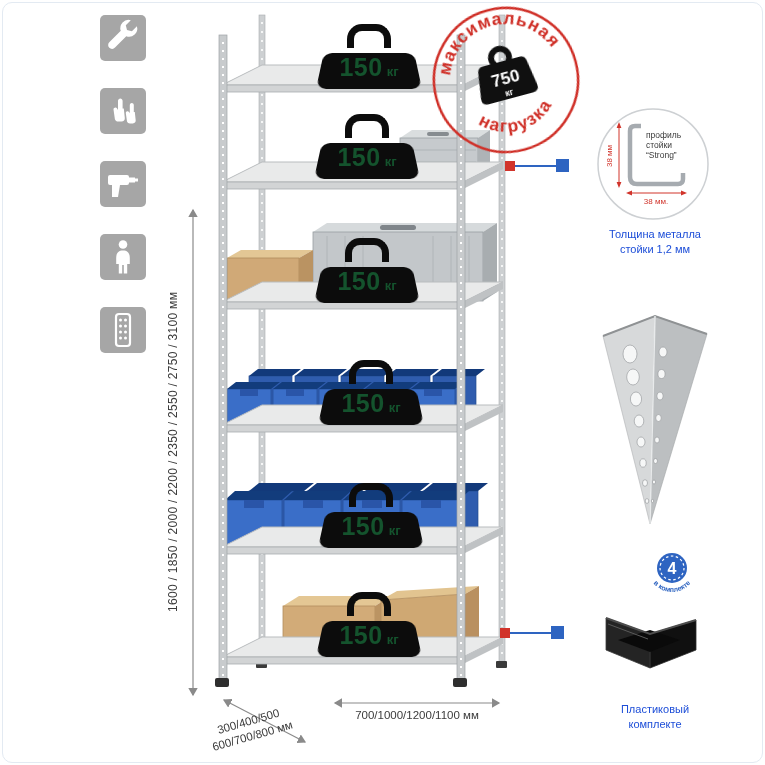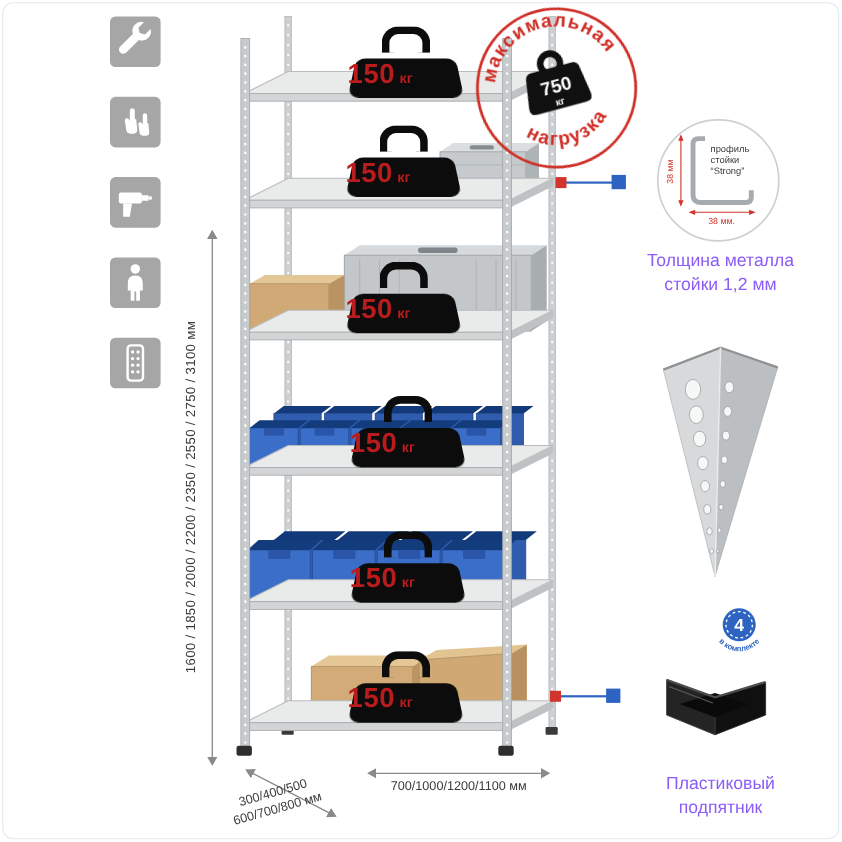--- a/index.html
+++ b/index.html
@@ -15,28 +15,28 @@
     display:flex; align-items:center; justify-content:center;
   }
 
   
   .weight { position:absolute; width:106px; z-index:5; }
   .w-handle { width:30px; height:17px; border:7px solid #0c0c0c; border-bottom:none;
               border-radius:15px 15px 0 0; margin:0 auto -3px; }
   .w-body { position:relative; height:44px; }
   .w-body::before { content:""; position:absolute; inset:0; background:#0c0c0c; border-radius:10px;
               transform:perspective(75px) rotateX(17deg); transform-origin:50% 100%; }
-  .w-text { position:relative; line-height:44px; color:#b91c1c; z-index:1; }
+  .w-text { position:relative; text-align:center; line-height:44px; color:#14532d; z-index:1; }
   .w-val { font-size:25px; font-weight:bold; letter-spacing:.5px; }
   .w-unit { font-size:13px; font-weight:bold; margin-left:4px; }
 
   .stamp { position:absolute; left:430px; top:4px; width:152px; height:152px; transform:rotate(-15deg); z-index:6; }
 
   .caption { position:absolute; text-align:center; white-space:pre-line;
-             font-size:16px; color:#8b5cf6; line-height:1.35; }
+             font-size:11px; color:#1d4ed8; line-height:1.35; }
 
   .sq-red  { position:absolute; width:10px; height:10px; background:#d1342b; z-index:4; }
   .sq-blue { position:absolute; width:13px; height:13px; background:#2e64c1; z-index:4; }
   .conn    { position:absolute; height:2px; background:#2e64c1; z-index:3; }
 
   .dim-text { position:absolute; font-size:11.5px; color:#3b3b3b; text-align:center;
               white-space:pre-line; line-height:1.3; }
   .vtext { position:absolute; writing-mode:vertical-rl; transform:rotate(180deg);
            display:flex; align-items:center; justify-content:center;
            font-size:12px; color:#3b3b3b; letter-spacing:.3px; }
@@ -388,21 +388,21 @@
       <path id="arkB4" d="M 21.2 40 A 24 24 0 0 0 62.8 40"></path>
     </defs>
   <circle cx="42" cy="28" r="15" fill="#2e64c1"></circle>
   <circle cx="42" cy="28" r="12" fill="none" stroke="#fff" stroke-width="1.2" stroke-dasharray="2.5 2.5"></circle>
   <text x="42" y="34" text-anchor="middle" font-size="16" font-weight="bold" fill="#fff">4</text>
   <text font-size="7" font-weight="bold" fill="#2e64c1" text-anchor="middle">
     <textPath href="#arkB4" startOffset="50%">в комплекте</textPath>
   </text>
 </svg>
 <div class="caption" style="left:584px; top:702px; width:142px">Пластиковый
-подпятник</div>
+комплекте</div>
 
 <svg style="position:absolute; left:327px; top:697px" width="180" height="12" viewBox="0 0 180 12">
   <defs>
       <marker id="mw" markerWidth="8" markerHeight="8" refX="6" refY="4" orient="auto-start-reverse">
         <path d="M0 0 L7 4 L0 8 z" fill="#8a8a8a"></path>
       </marker>
     </defs>
   <line x1="8" y1="6" x2="172" y2="6" stroke="#8a8a8a" stroke-width="1.2" marker-start="url(#mw)" marker-end="url(#mw)"></line>
 </svg>
 <div class="dim-text" style="left:322px; top:708px; width:190px">700/1000/1200/1100 мм</div>

